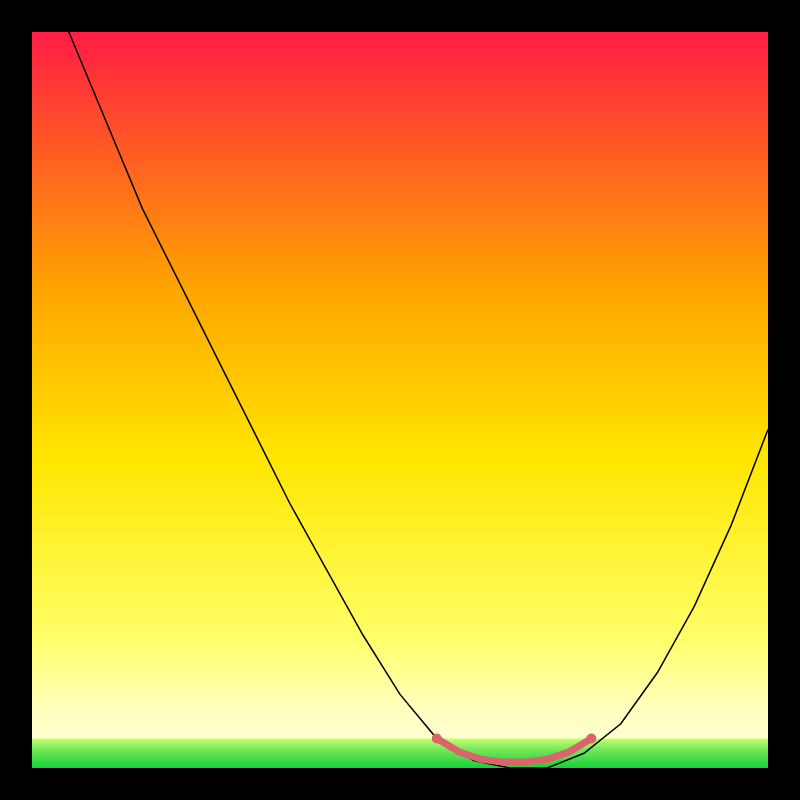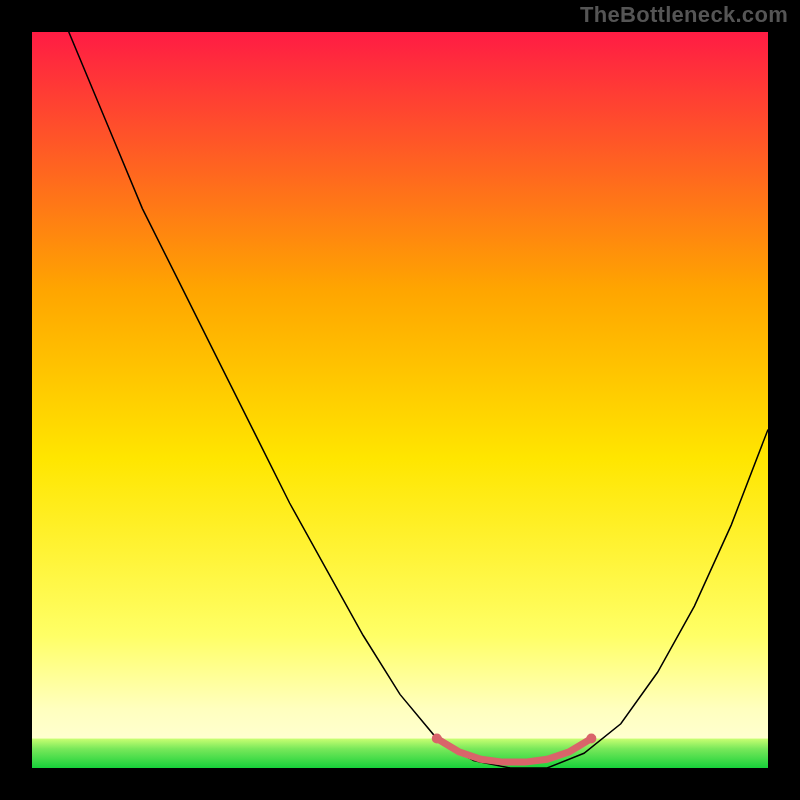--- a/index.html
+++ b/index.html
@@ -39,21 +39,20 @@
     width: 100%;
     height: 100%;
     overflow: visible;
   }
 </style>
 </head>
 <body>
 
 <div class="frame">
 
-  <div class="attrib">TheBottleneck.com</div>
 
   <div class="plot">
 
     <svg class="gradient-bg" viewBox="0 0 736 736" preserveAspectRatio="none">
       <defs>
         <linearGradient id="bg" x1="0" y1="0" x2="0" y2="1">
           <stop id="g0" offset="0%" stop-color="#ff1c44"></stop>
           <stop id="g1" offset="35%" stop-color="#ffa500"></stop>
           <stop id="g2" offset="58%" stop-color="#ffe600"></stop>
           <stop id="g3" offset="82%" stop-color="#ffff66"></stop>

